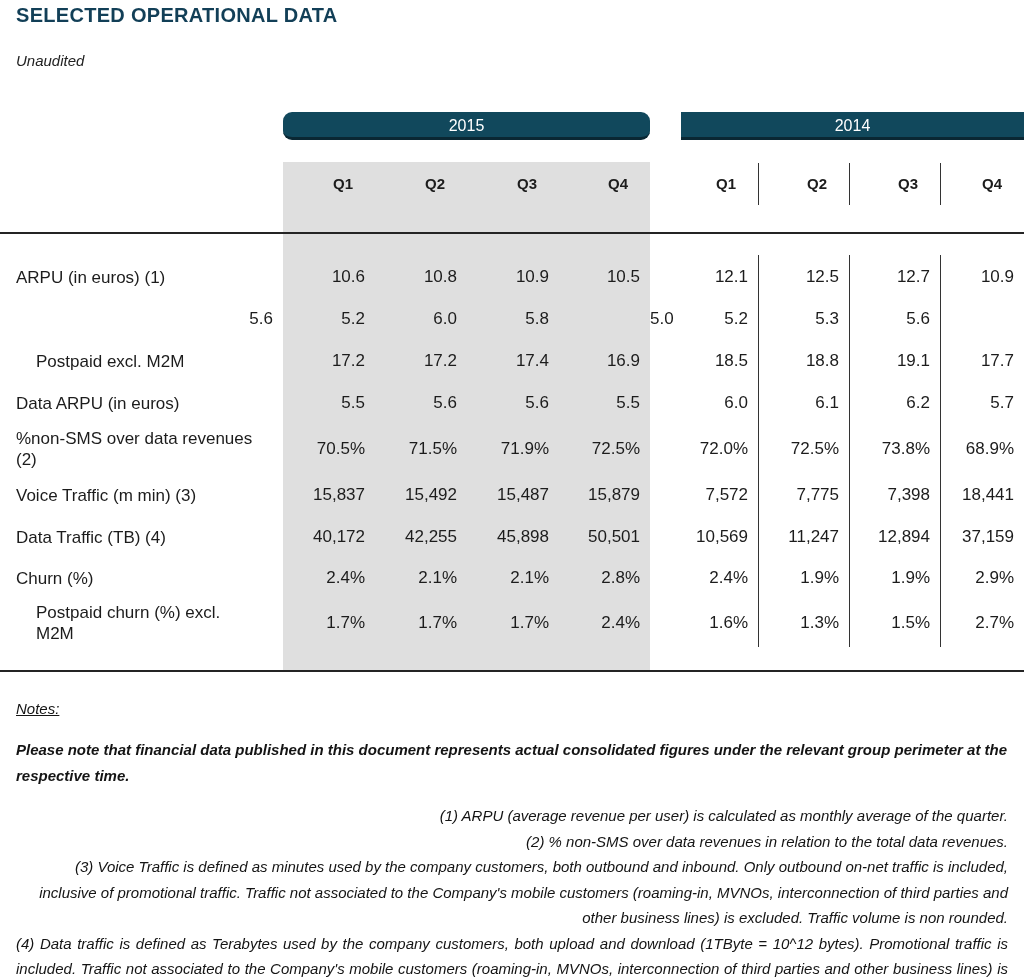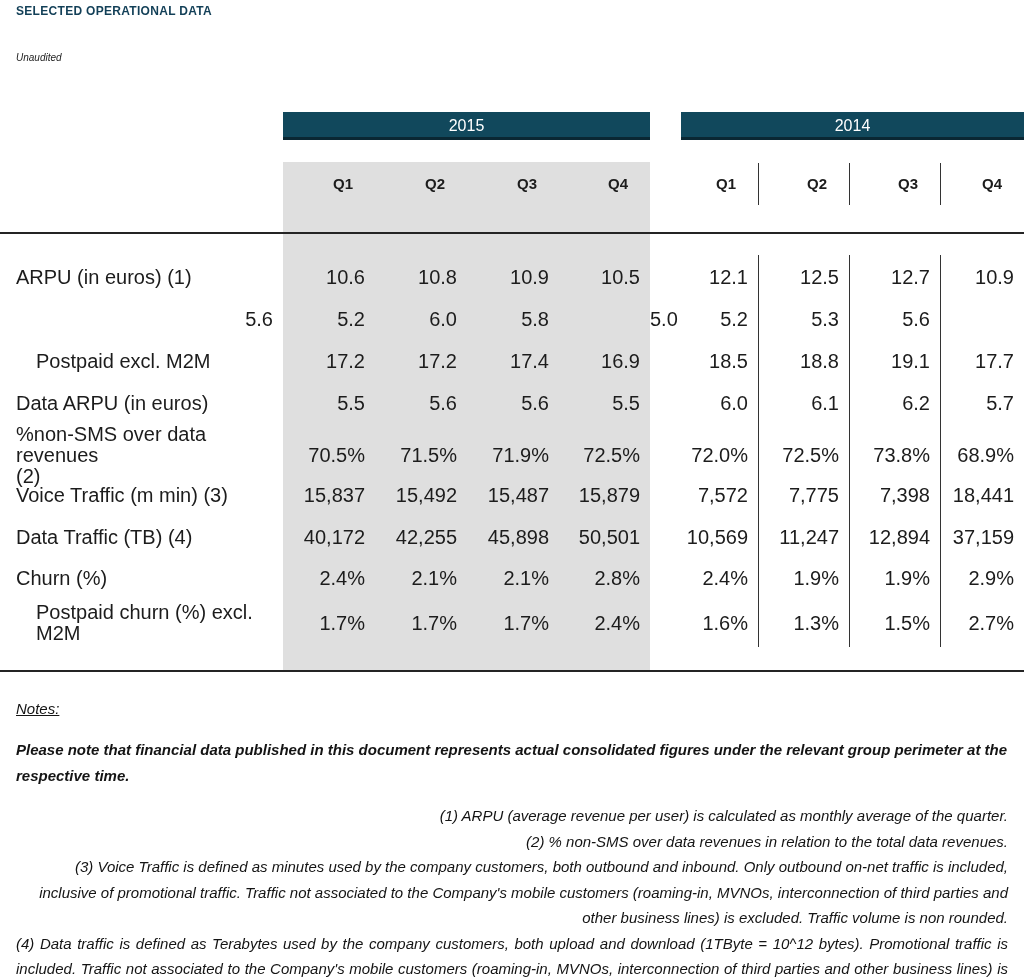--- a/index.html
+++ b/index.html
@@ -5,33 +5,33 @@
   * { box-sizing: border-box; }
   html, body { margin: 0; padding: 0; background: #ffffff; }
   body {
     width: 1024px; height: 980px; position: relative;
     font-family: "Liberation Sans", "DejaVu Sans", sans-serif;
     color: #1c1c1c;
     overflow: hidden;
   }
   .page-title {
     position: absolute; left: 16px; top: 4px;
-    font-size: 12px; font-weight: 800; letter-spacing: .3px;
+    font-size: 20px; font-weight: 800; letter-spacing: .3px;
     color: #123f57; margin: 0;
   }
   .subtitle {
     position: absolute; left: 16px; top: 52px;
-    font-size: 10px; font-style: italic; color: #222;
+    font-size: 15px; font-style: italic; color: #222;
   }
   .band {
     position: absolute; top: 112px; height: 28px;
     background: #11485c; border-bottom: 3px solid #0a2733;
     color: #ffffff; font-size: 16px; text-align: center; line-height: 28px;
   }
-  .band-2015 { left: 283px; width: 367px; }
+  .band-2015 { left: 283px; width: 367px; border-radius: 9px; }
   .band-2014 { left: 681px; width: 343px; }
   .gray-block {
     position: absolute; left: 283px; top: 162px;
     width: 367px; height: 508px; background: #dfdfdf;
   }
   .vline { position: absolute; width: 1px; background: #333333; }
   .vseg-top { top: 163px; height: 42px; }
   .vseg-bot { top: 255px; height: 392px; }
   .vl-1 { left: 758px; } .vl-2 { left: 849px; } .vl-3 { left: 940px; }
   .hline { position: absolute; left: 0; width: 1024px; height: 2px; background: #242424; }
@@ -41,21 +41,21 @@
   .grid {
     display: grid;
     grid-template-columns: 267px 92px 92px 92px 91px 31px 77px 91px 91px 84px;
     align-items: center;
   }
   .qhead {
     position: absolute; left: 4px; top: 162px; height: 42px;
     font-weight: 700; font-size: 15px;
   }
   .rows-wrap { position: absolute; left: 16px; top: 256px; width: 1008px; }
-  .row { width: 100%; font-size: 20px; }
+  .row { width: 100%; font-size: 17px; }
   .h42 { height: 42px; } .h50 { height: 50px; } .h40 { height: 40px; }
   .cell.num { text-align: right; padding-right: 10px; white-space: nowrap; }
   .cell.lblcell { padding-right: 6px; }
   .row.indent .lblcell { padding-left: 20px; }
   .lbl-line { display: block; line-height: 21px; }
 
   .notes {
     position: absolute; left: 16px; top: 700px; width: 992px;
     font-style: italic; font-size: 15px; color: #141414;
   }

